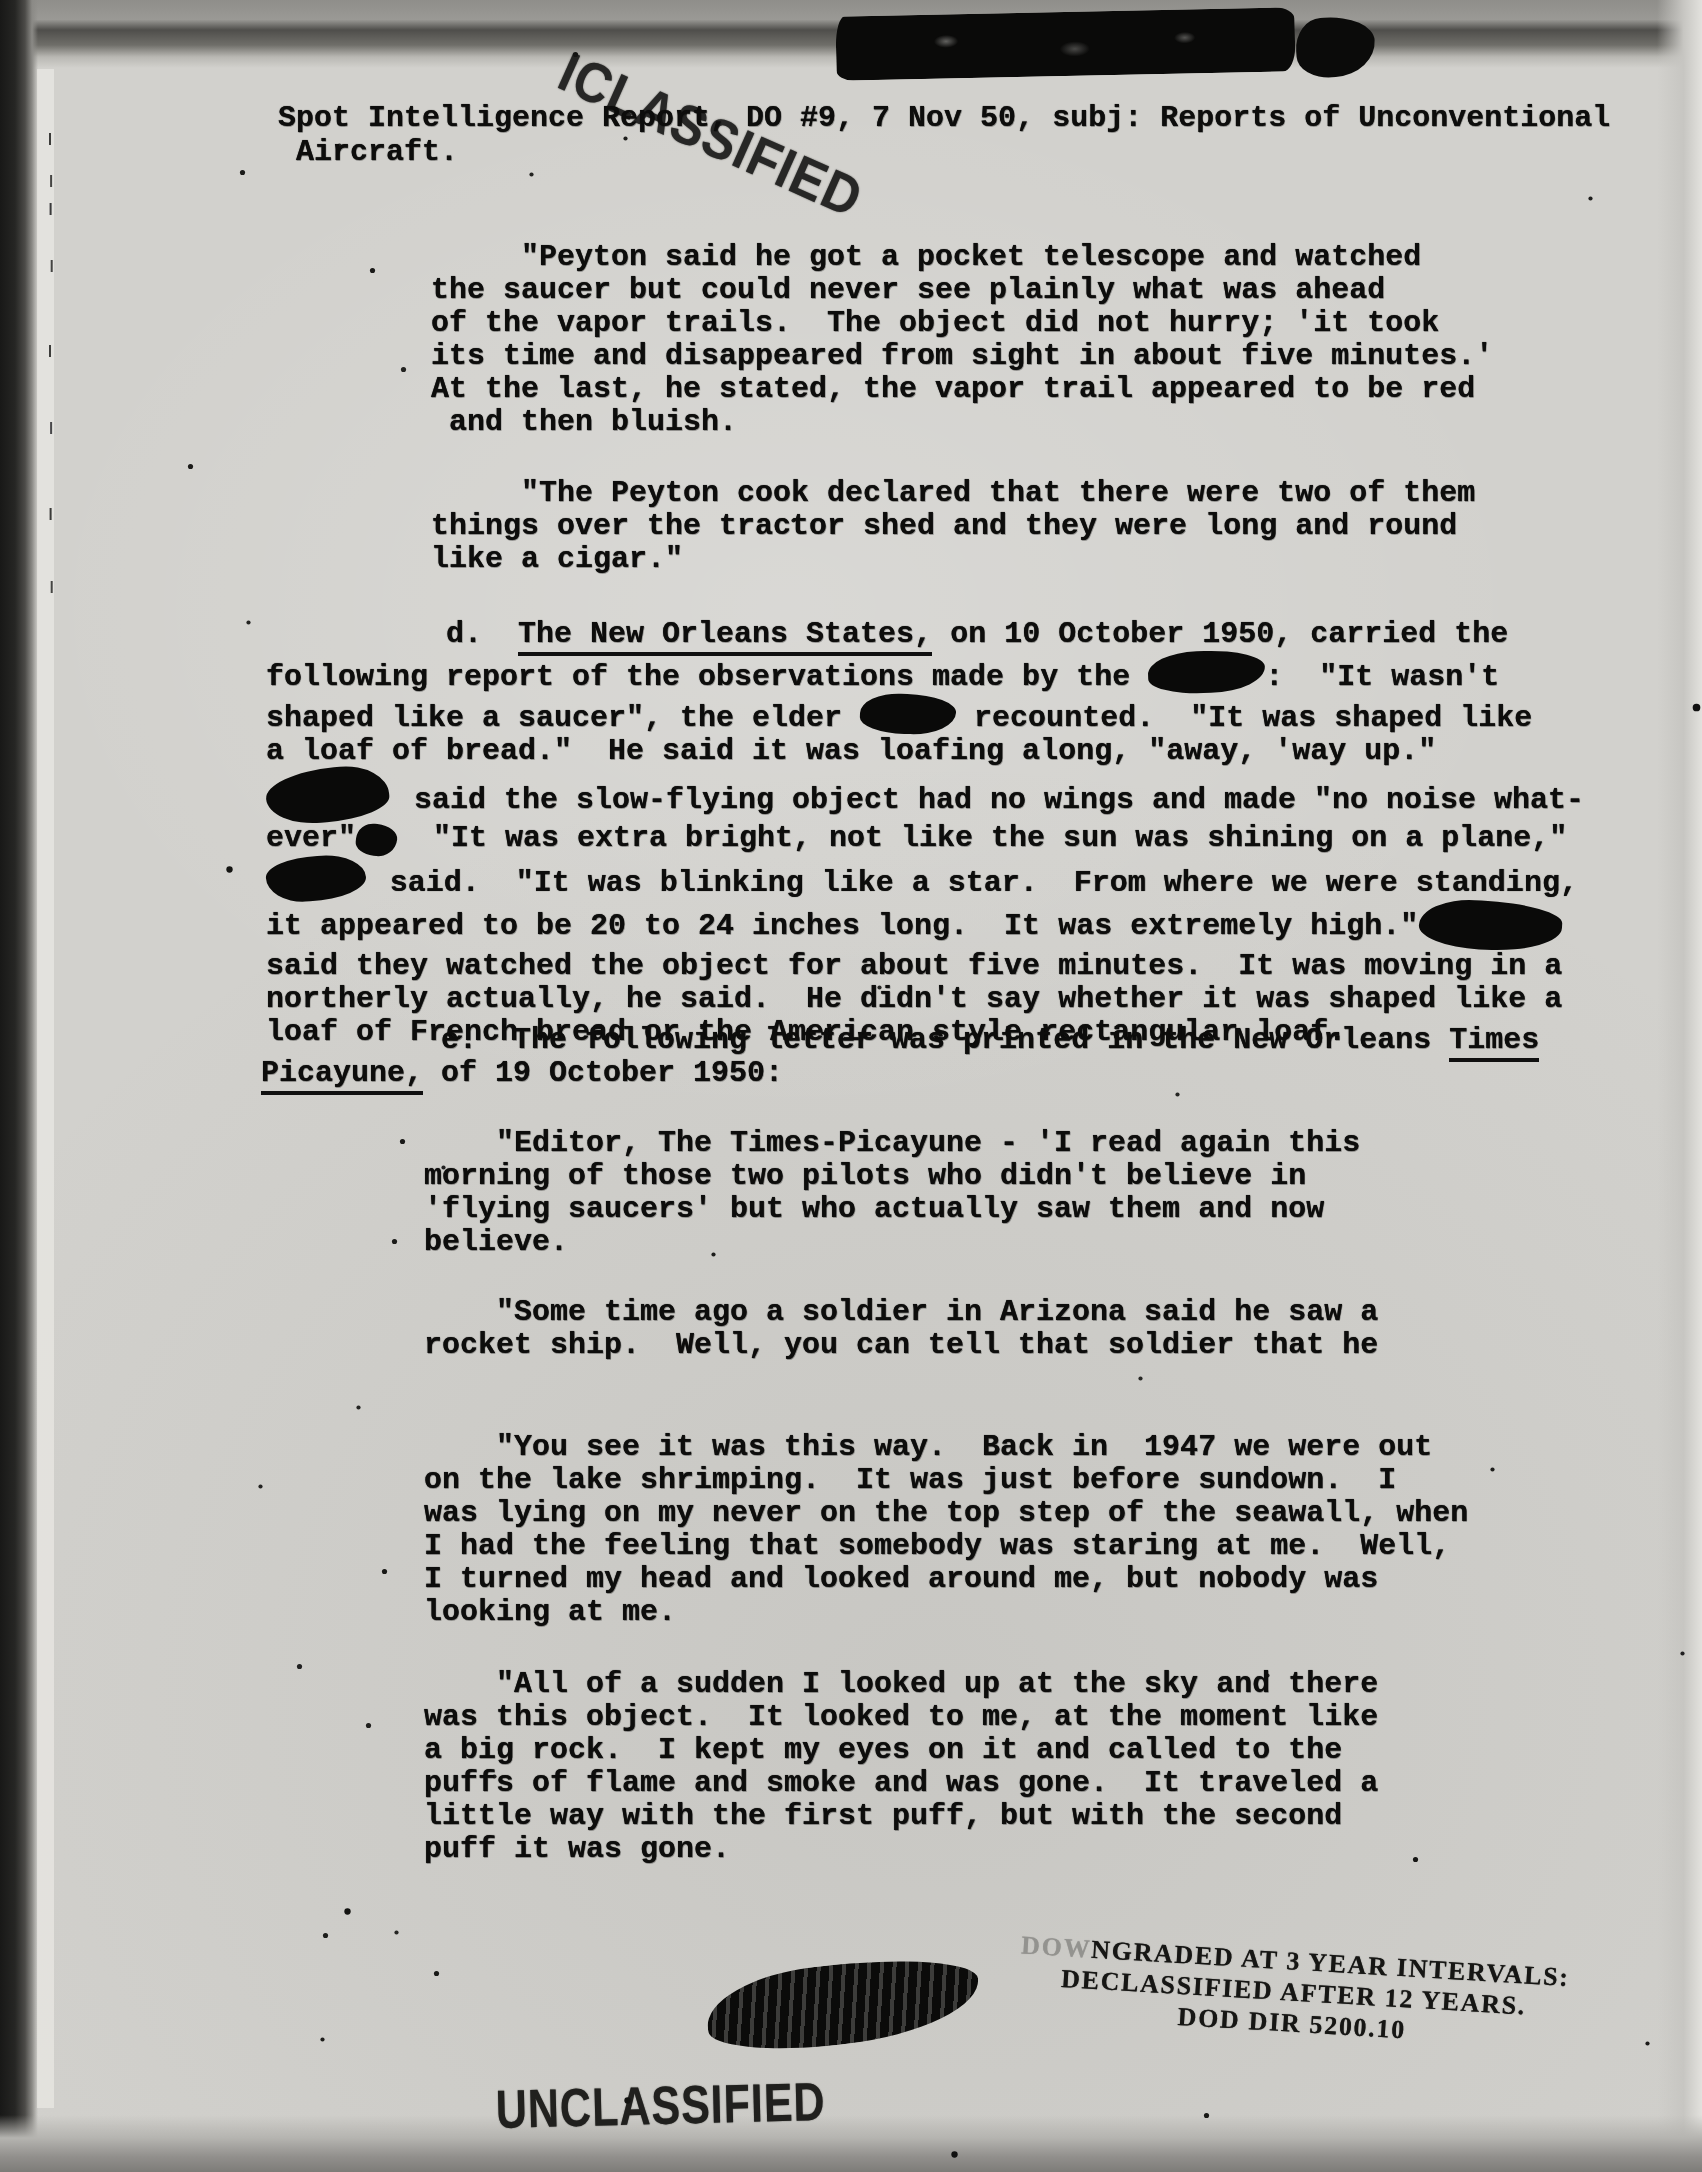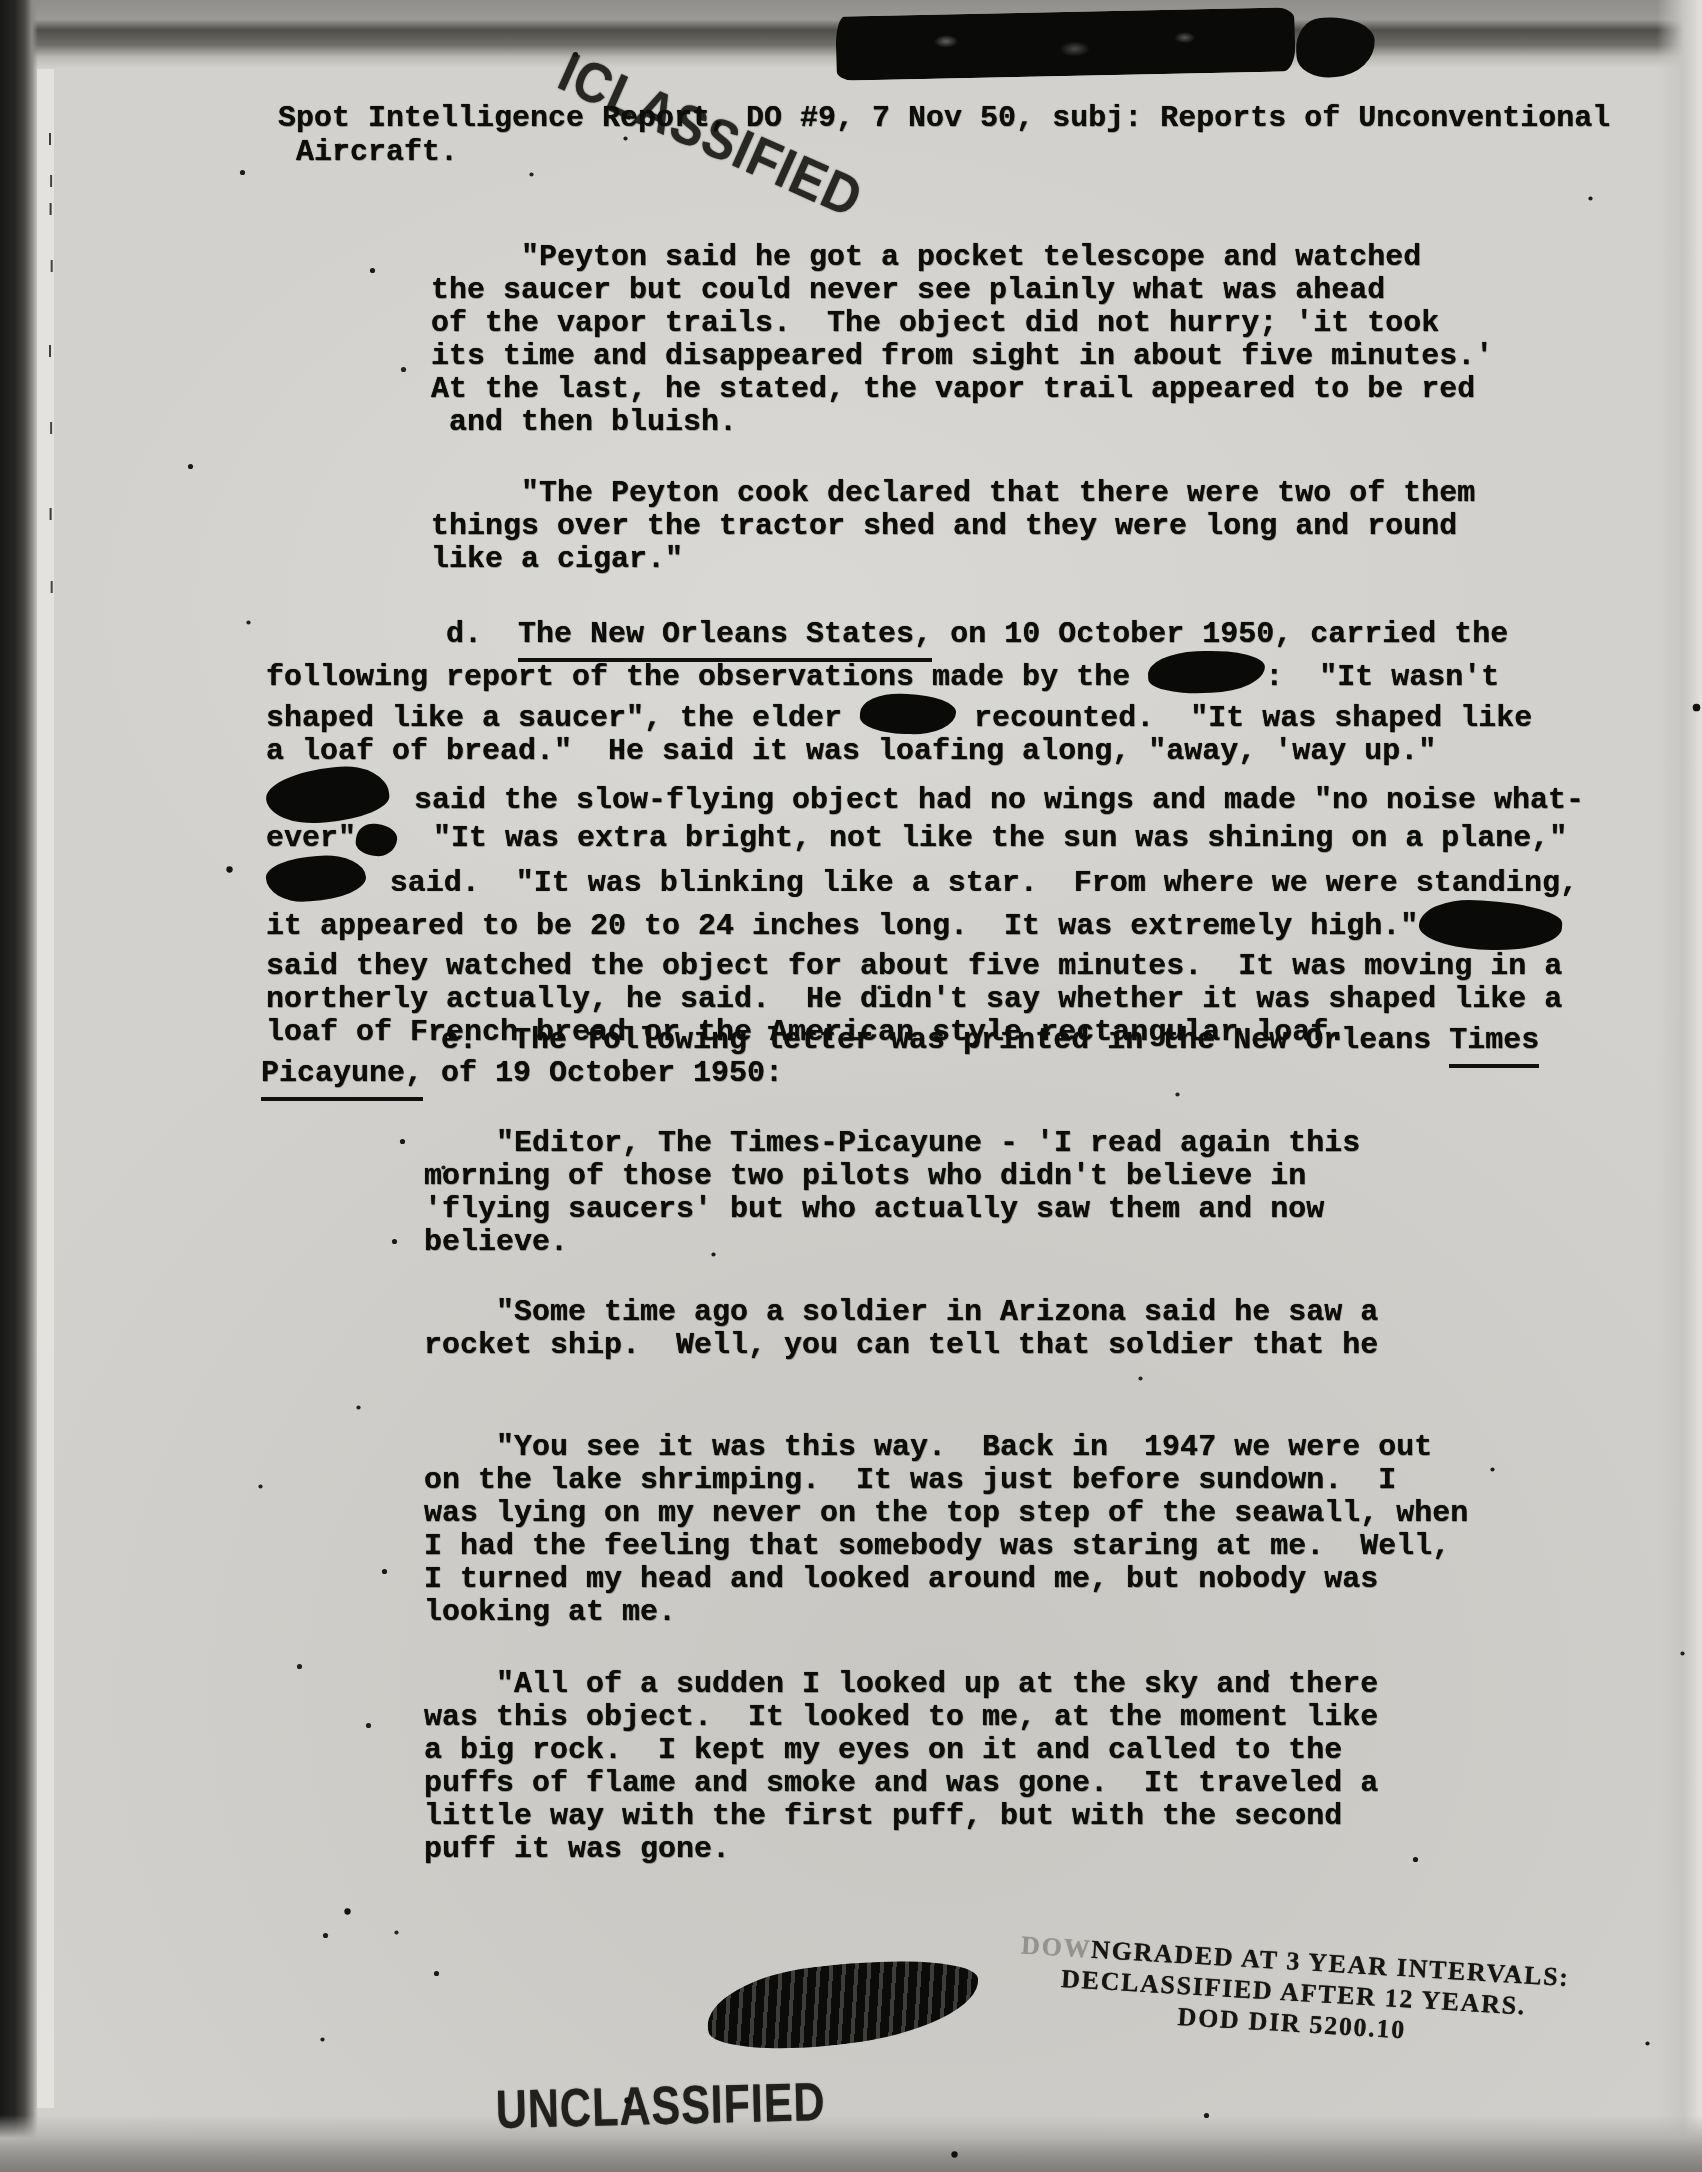--- a/index.html
+++ b/index.html
@@ -45,21 +45,21 @@
       247px 621px 0 0.6px #232321, 1266px 1674px 0 0.6px #2b2b29, 1491px 1468px 0 0.6px #1e1e1c,
       1176px 1093px 0 0.6px #252523, 624px 137px 0 0.6px #1f1f1d, 189px 465px 0 1.1px #1b1b19,
       259px 1485px 0 0.6px #232321, 321px 2038px 0 0.6px #1d1d1b;}
   
   .block{position:absolute;}
   .tl{
     white-space:pre;font-size:30px;line-height:33px;font-weight:700;color:#0d0d0c;
     text-shadow:0 0 0.9px rgba(12,12,10,.9),0.6px 0.6px 0 rgba(12,12,10,.28);
   }
   .header .tl{line-height:34px;}
-  .u{border-bottom:4px solid #101010;padding-bottom:7px;}
+  .u{border-bottom:4px solid #101010;padding-bottom:1px;}
   
   .redact{display:inline-block;background:#0a0a09;vertical-align:-8px;
     border-radius:45% 55% 50% 50% / 55% 45% 62% 40%;}
   .r1{width:117px;height:42px;transform:rotate(-2deg);}
   .r2{width:96px;height:40px;transform:rotate(2deg);}
   .r3{width:123px;height:54px;vertical-align:-13.7px;margin-right:6.9px;transform:rotate(-5deg);border-radius:60% 40% 55% 45%/50% 60% 40% 55%;}
   .r4{width:41px;height:32px;vertical-align:-10.3px;transform:rotate(6deg);}
   .r5{width:100px;height:45px;vertical-align:-10.3px;margin-right:5.7px;transform:rotate(-3deg);border-radius:55% 45% 60% 40%/45% 55% 50% 60%;}
   .r6{width:143px;height:49px;vertical-align:-16px;margin-left:1.1px;transform:rotate(3deg);border-radius:40% 60% 55% 45%/60% 40% 55% 45%;}
   

